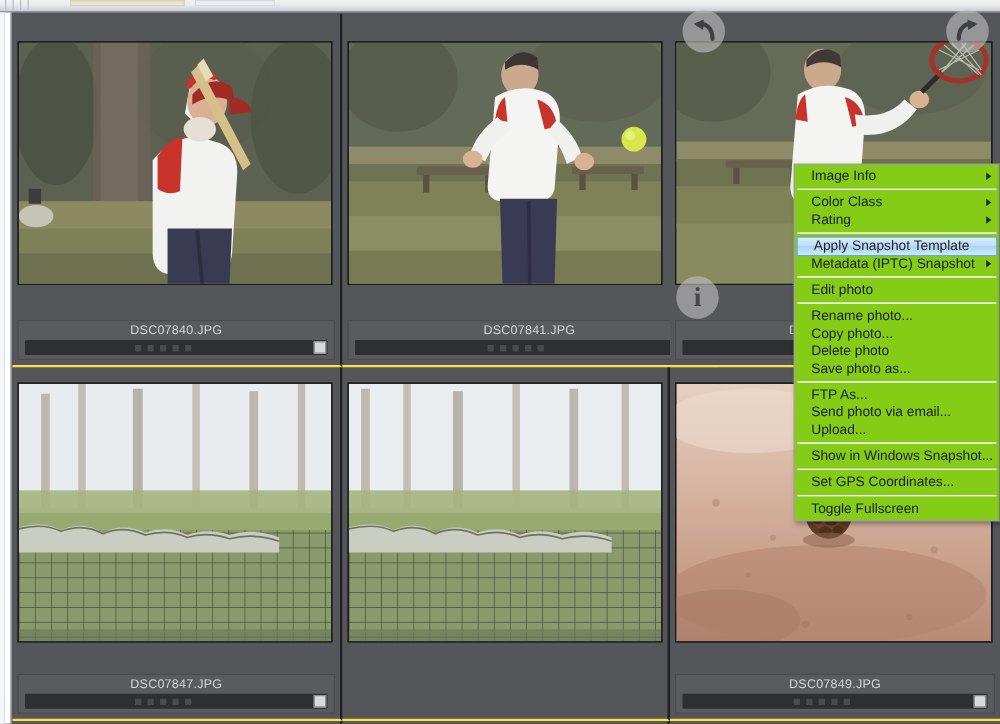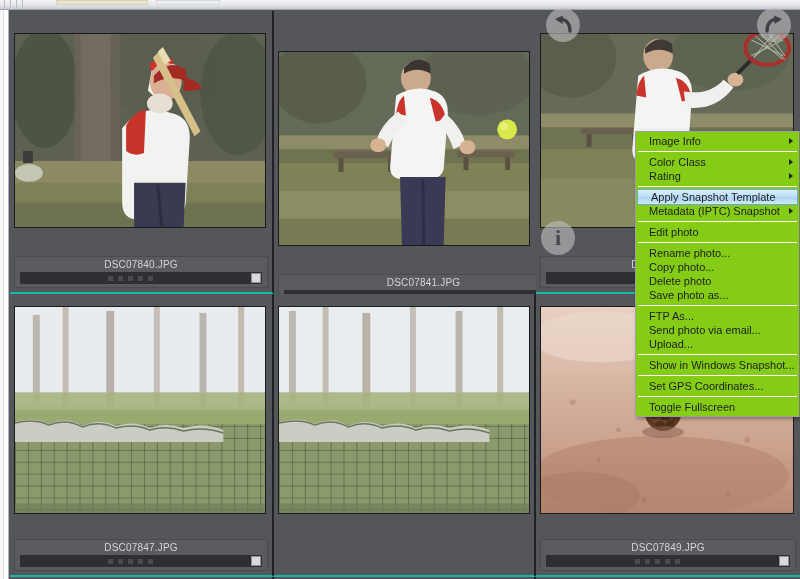--- a/index.html
+++ b/index.html
@@ -37,21 +37,21 @@
   
   .grid {
     position: absolute; left: 10px; top: 11px;
     width: 790px; height: 568px;
     background: #55565a;
   }
   .cell {
     position: absolute;
     background: #55565a;
     border-right: 2px solid #202124;
-    border-bottom: 2px solid #14b8a6;
+    border-bottom: 2px solid #fde047;
   }
   .cell.last-col { border-right: none; }
 
   .thumb-frame {
     position: absolute;
     left: 4px; top: 22px;
     width: 252px; height: 195px;
     border: 1px solid #1a1b1d;
     overflow: hidden;
     background: #2a2b2e;
@@ -201,21 +201,21 @@
             <span class="star"></span>
             <span class="star"></span>
             <span class="star"></span>
             <span class="star"></span>
           </div>
           <div class="flag-box"></div>
         </div>
       </div>
     </div>
 
-    <div class="cell" style="left:264px;top:18px;width:301px;height:283px">
+    <div class="cell" style="left:264px;top:0;width:301px;height:283px">
       <div class="thumb-frame">
         <svg class="photo" viewBox="0 0 252 195" preserveAspectRatio="none">
           <rect width="252" height="195" fill="#5a5f50"></rect>
           <rect x="0" y="0" width="252" height="86" fill="#646a58"></rect>
           <ellipse cx="40" cy="30" rx="48" ry="42" fill="#555b49" opacity=".8"></ellipse>
           <ellipse cx="200" cy="26" rx="58" ry="38" fill="#5a6050" opacity=".7"></ellipse>
           <rect x="0" y="84" width="252" height="18" fill="#8d8b68"></rect>
           <rect x="0" y="98" width="252" height="20" fill="#6f7352"></rect>
           <rect x="0" y="112" width="252" height="34" fill="#7e8256"></rect>
           <rect x="0" y="140" width="252" height="55" fill="#8b8d62"></rect>

